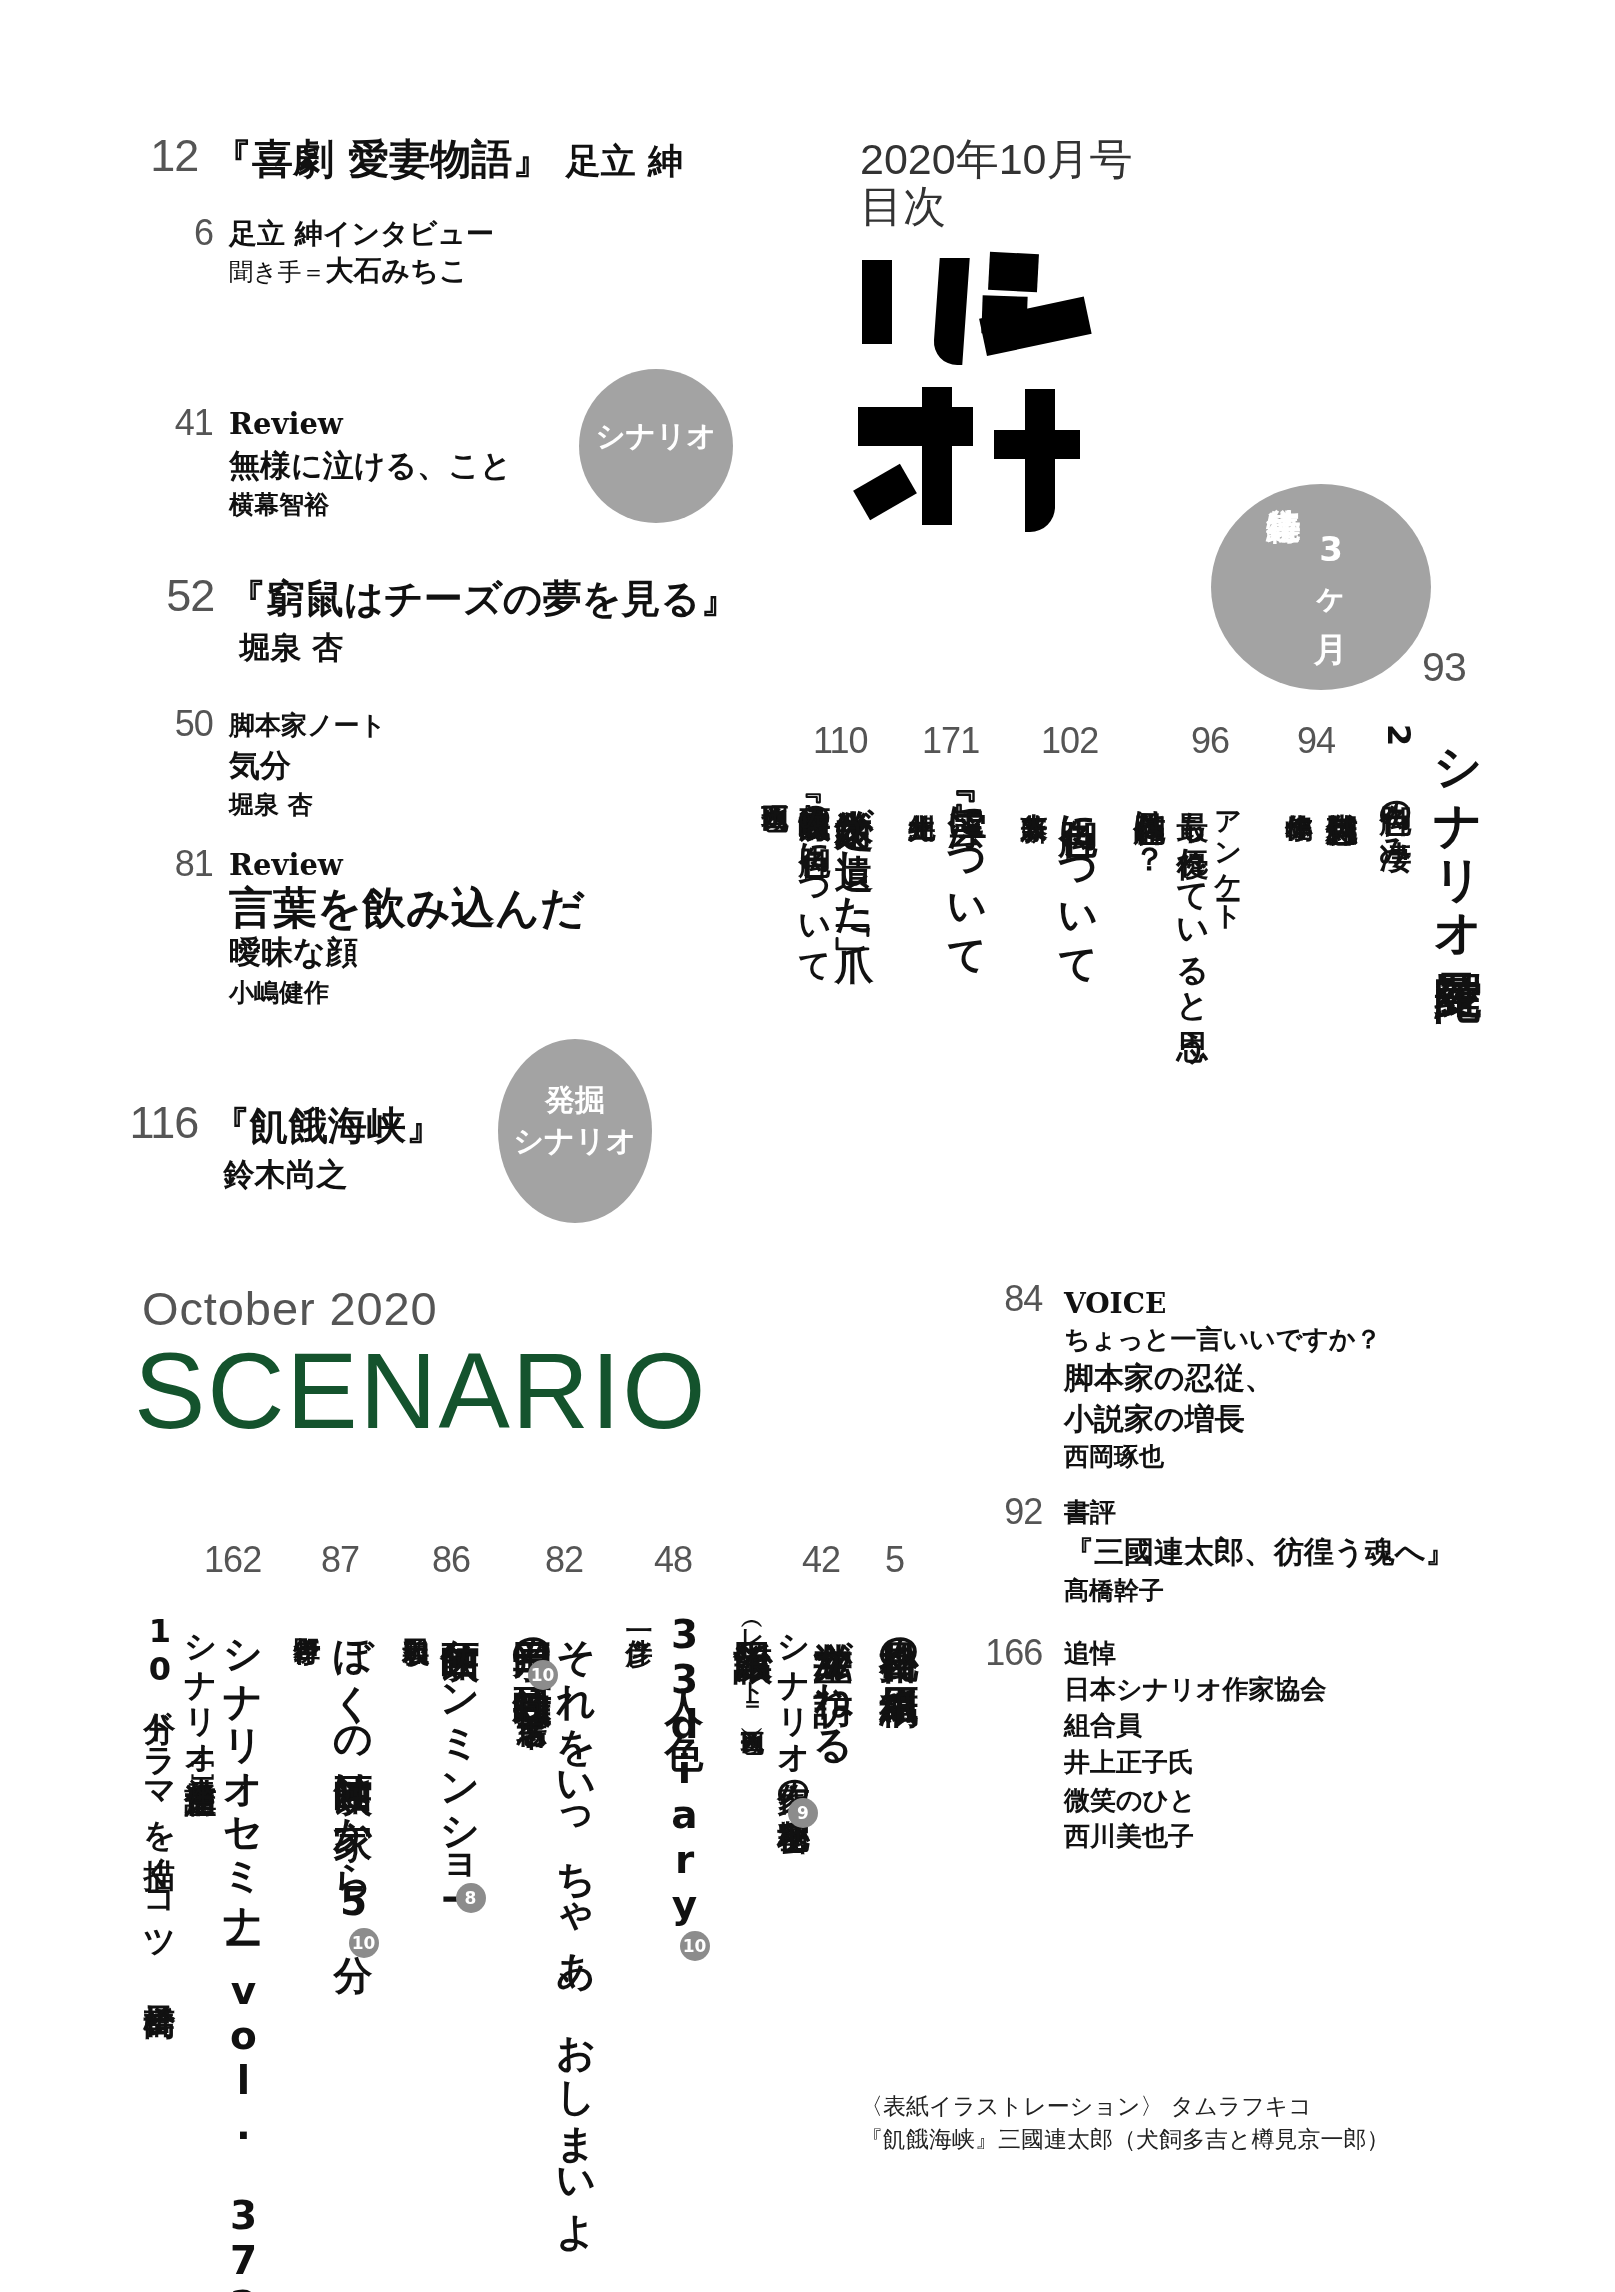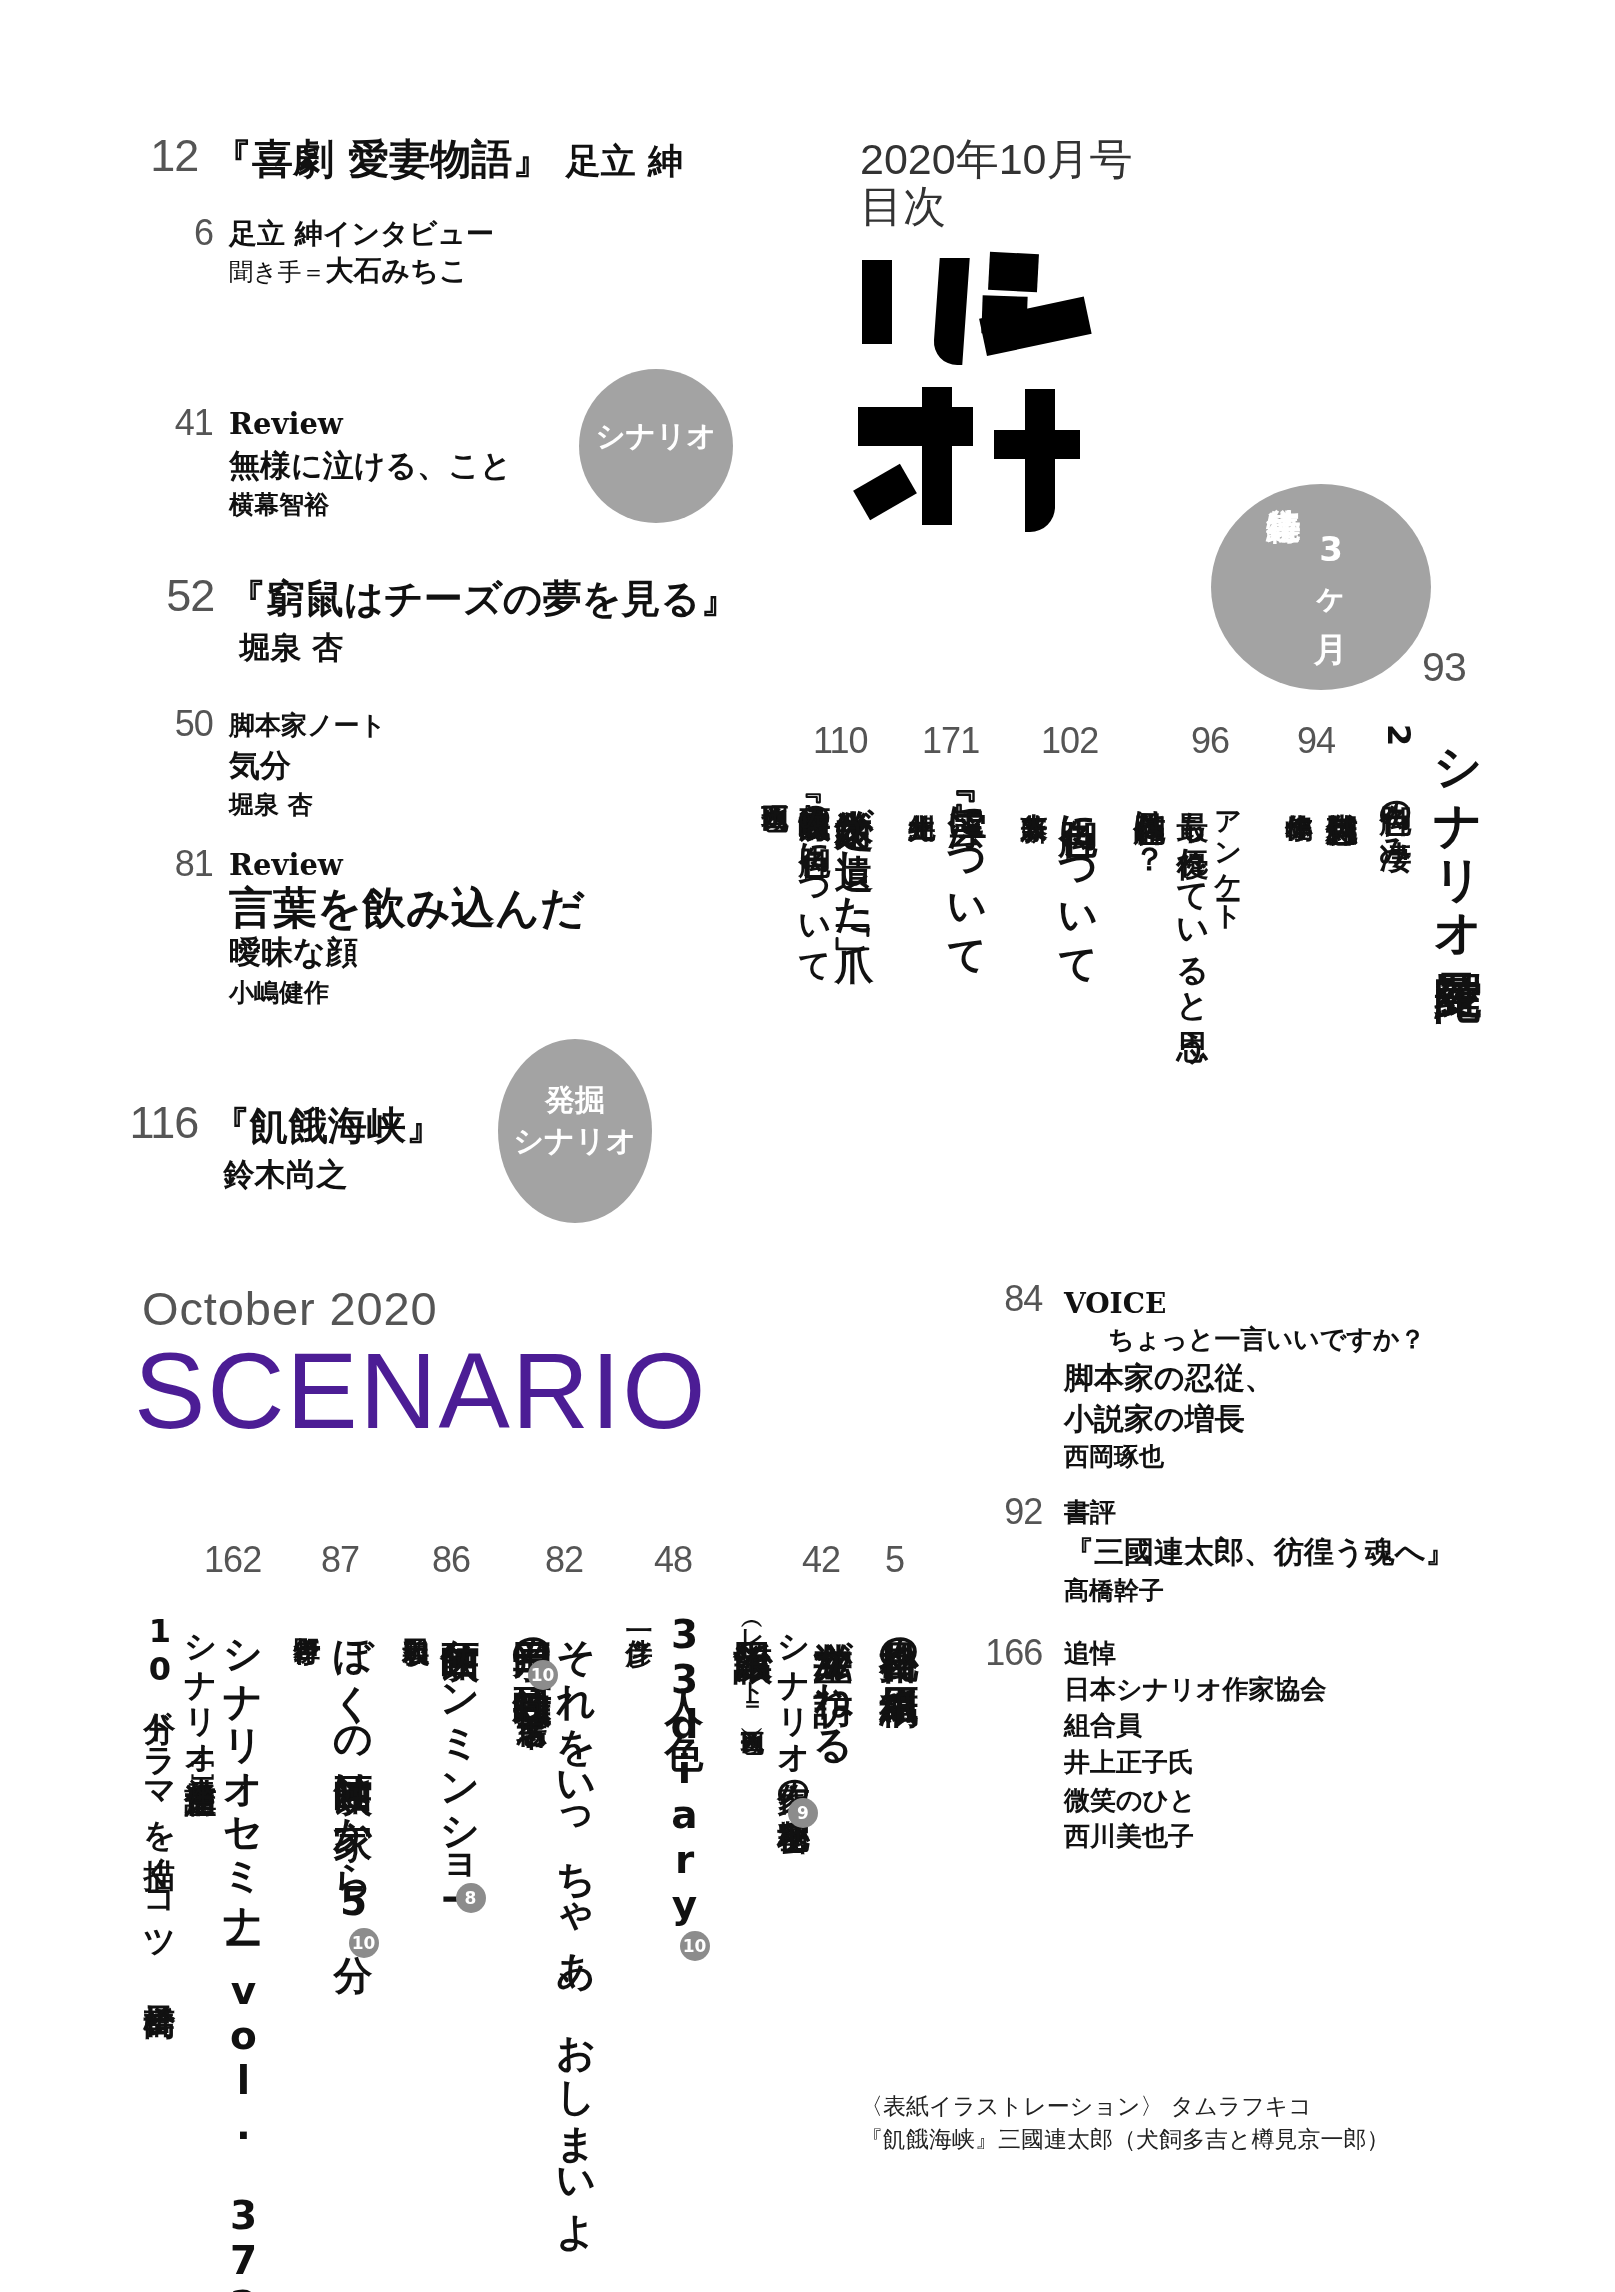--- a/index.html
+++ b/index.html
@@ -34,21 +34,21 @@
   .v-sm { font-size: 27px; line-height: 34px; font-weight: 700; }
 
   .badge { display: inline-block; width: 30px; height: 30px; border-radius: 50%; background: #8c8c8c; color: #fff; font-size: 17px; line-height: 30px; text-align: center; font-weight: 900; text-orientation: mixed; writing-mode: horizontal-tb; font-family: "DejaVu Sans", sans-serif; vertical-align: middle; margin: 3.6px 0; }
 
   
   .logo-bar { position: absolute; background: #000; }
 
   .masthead-date { font-family: "Liberation Sans", sans-serif; font-weight: 300; font-size: 43px; line-height: 50px; color: #333; }
 
   .en-month { font-family: "Liberation Sans", sans-serif; font-weight: 300; font-size: 47px; color: #555; letter-spacing: 0.9px; }
-  .en-title { font-family: "Liberation Sans", sans-serif; font-weight: 300; font-size: 107px; color: #4c1d95; letter-spacing: 1.8px; line-height: 99px; }
+  .en-title { font-family: "Liberation Sans", sans-serif; font-weight: 300; font-size: 107px; color: #14532d; letter-spacing: 1.8px; line-height: 99px; }
 
   .credit { font-family: "DejaVu Sans", sans-serif; font-size: 23px; line-height: 32px; color: #222; font-weight: 400; white-space: nowrap; }
 </style>
 </head>
 <body>
 
 <div class="entry" style="left:72px; top:133px;">
   <div class="pn pnum pnum-lg" style="width:139px;">12</div>
   <div class="body" style="flex-direction:row; align-items:baseline;">
     <span class="t-xl line">『喜劇 愛妻物語』</span>
@@ -174,21 +174,21 @@
 <div class="vcol v-md" style="left:795px; top:784px;">映画『飢餓海峡』の脚色について</div>
 <div class="vcol v-sm" style="left:758px; top:784px; font-weight:900;">西岡琢也</div>
 
 <div class="abs en-month" style="left:142px; top:1281px;">October 2020</div>
 <div class="abs en-title" style="left:134px; top:1342px;">SCENARIO</div>
 
 <div class="entry" style="left:985px; top:1281px;">
   <div class="pn pnum pnum-md" style="width:79px; padding-right:21.5px;">84</div>
   <div class="body">
     <span class="line serif-b" style="font-size:28px; line-height:34px;margin-top:6px;">VOICE</span>
-    <span class="t-md line" style="font-size:26px; line-height:36px;margin-left:44px;">ちょっと一言いいですか？</span>
+    <span class="t-md line" style="font-size:26px; line-height:36px;">ちょっと一言いいですか？</span>
     <span class="t-md line" style="font-size:30px; line-height:41px;">脚本家の忍従、</span>
     <span class="t-md line" style="font-size:30px; line-height:41px;">小説家の増長</span>
     <span class="t-sm line" style="font-size:25px; line-height:36px; font-weight:900;">西岡琢也</span>
   </div>
 </div>
 
 <div class="entry" style="left:985px; top:1494px;">
   <div class="pn pnum pnum-md" style="width:79px; padding-right:21.5px;">92</div>
   <div class="body">
     <span class="t-md line" style="font-size:26px; line-height:36px;">書評</span>

